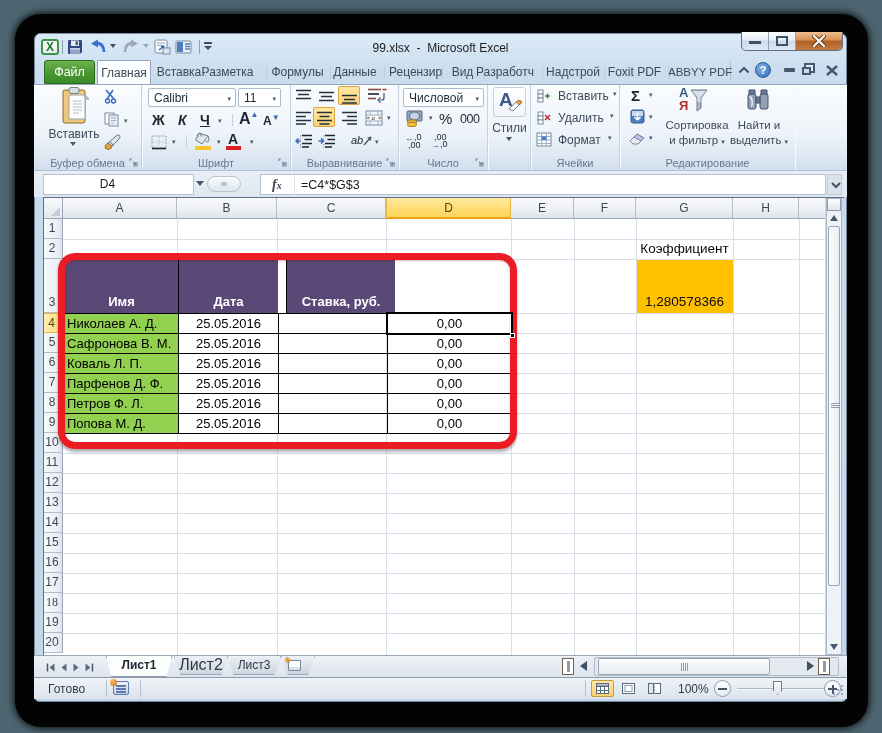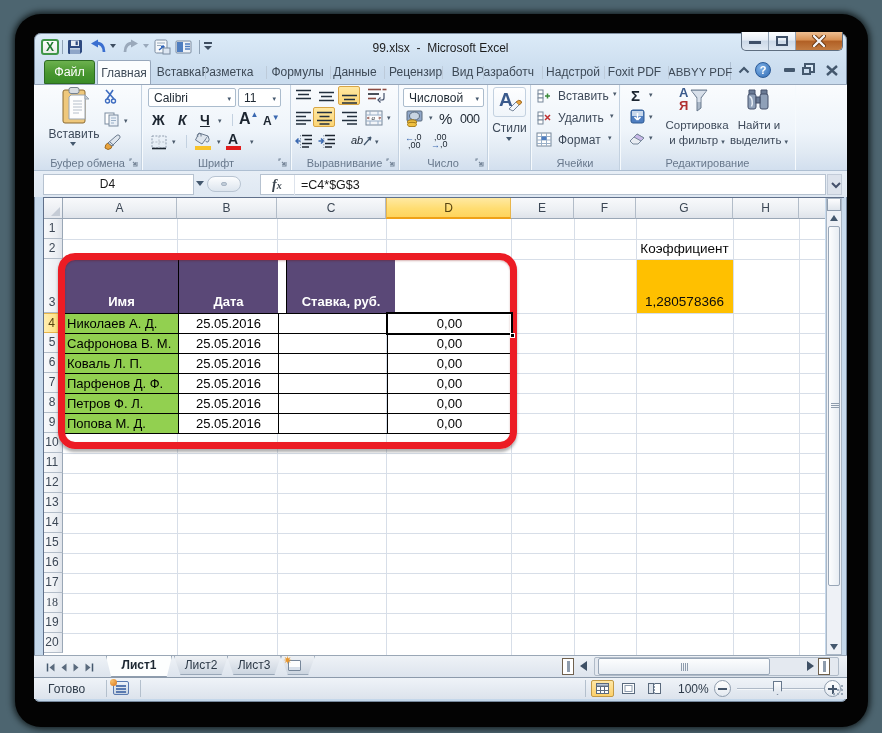--- a/index.html
+++ b/index.html
@@ -485,21 +485,21 @@
   <div id="tabbar" class="abs">
     <svg style="position:absolute;left:12px;top:7px;" width="80" height="9">
       <path d="M1.5 0.5v8" stroke="#44586e" stroke-width="1.5"></path>
         <path d="M8.5 0.5 L3.5 4.5 L8.5 8.5 Z" fill="#5a6a7d"></path>
       <path d="M20.5 0.5 L15.5 4.5 L20.5 8.5 Z" fill="#5a6a7d"></path>
       <path d="M27.5 0.5 L32.5 4.5 L27.5 8.5 Z" fill="#5a6a7d"></path>
       <path d="M39.5 0.5 L44.5 4.5 L39.5 8.5 Z" fill="#5a6a7d"></path>
         <path d="M46.5 0.5v8" stroke="#44586e" stroke-width="1.5"></path>
     </svg>
     <div style="position:absolute;left:72px;top:0px;width:66px;height:21px;background:#fdfefe;border:1px solid #8e9cad;border-top:0;transform:perspective(10px);clip-path:polygon(0 0,100% 0,92% 100%,8% 100%);font-size:12px;font-weight:bold;color:#1d2732;text-align:center;line-height:19px;">Лист1</div>
-    <div style="position:absolute;left:140px;top:0px;width:54px;height:19px;background:linear-gradient(#eef1f5,#ccd5e0);clip-path:polygon(0 0,100% 0,88% 100%,12% 100%);font-size:12px;color:#2c3947;text-align:center;line-height:18px;border:1px solid #98a6b7;border-top:0;">Лист2</div>
+    <div style="position:absolute;left:140px;top:0px;width:54px;height:19px;background:linear-gradient(#eef1f5,#ccd5e0);clip-path:polygon(0 0,100% 0,88% 100%,12% 100%);font-size:16px;color:#2c3947;text-align:center;line-height:18px;border:1px solid #98a6b7;border-top:0;">Лист2</div>
     <div style="position:absolute;left:193px;top:0px;width:54px;height:19px;background:linear-gradient(#eef1f5,#ccd5e0);clip-path:polygon(0 0,100% 0,88% 100%,12% 100%);font-size:12px;color:#2c3947;text-align:center;line-height:18px;border:1px solid #98a6b7;border-top:0;">Лист3</div>
     <div style="position:absolute;left:247px;top:0px;width:34px;height:19px;background:linear-gradient(#eef1f5,#ccd5e0);clip-path:polygon(0 0,100% 0,80% 100%,20% 100%);border:1px solid #98a6b7;border-top:0;"></div>
     <div style="position:absolute;left:254px;top:4px;width:13px;height:11px;background:#fdfefe;border:1px solid #77879a;border-radius:1px;box-shadow:inset 0 -3px 0 #d8e0ea;"></div>
     <div style="position:absolute;left:249px;top:-1px;width:10px;height:10px;color:#e8972d;font-size:11px;line-height:10px;">✷</div>
 
     <div style="position:absolute;left:528px;top:2px;width:12px;height:17px;background:#fff;border:1px solid #70614e;">
         <div style="position:absolute;left:4px;top:2px;width:3px;height:11px;background:#8e9cad;"></div>
       </div>
     <div style="position:absolute;left:546px;top:5px;width:0;height:0;border-top:5px solid transparent;border-bottom:5px solid transparent;border-right:7px solid #3e5065;"></div>
     <div style="position:absolute;left:560px;top:1px;width:245px;height:19px;background:#e4e9f0;border:1px solid #b0bbc8;border-radius:2px;"></div>

